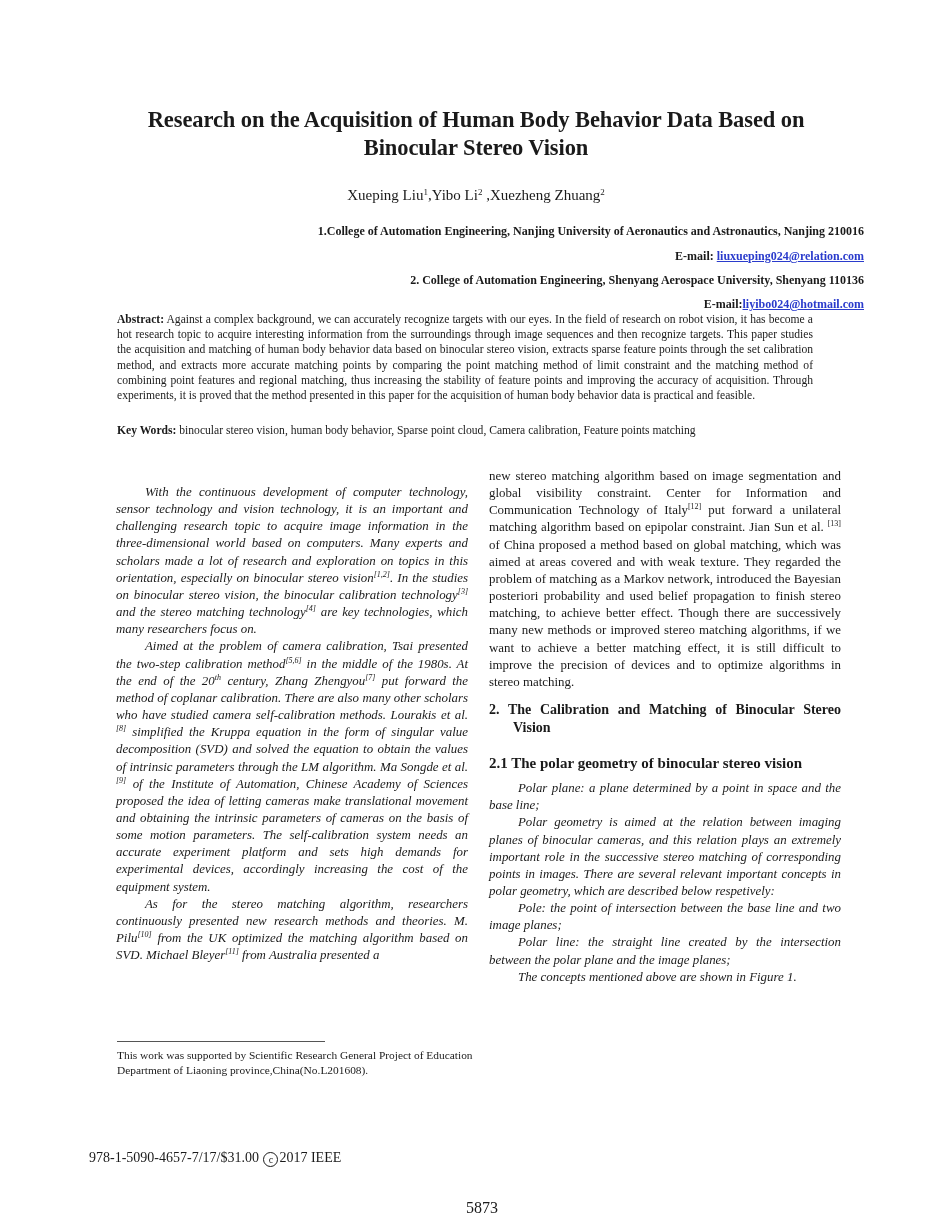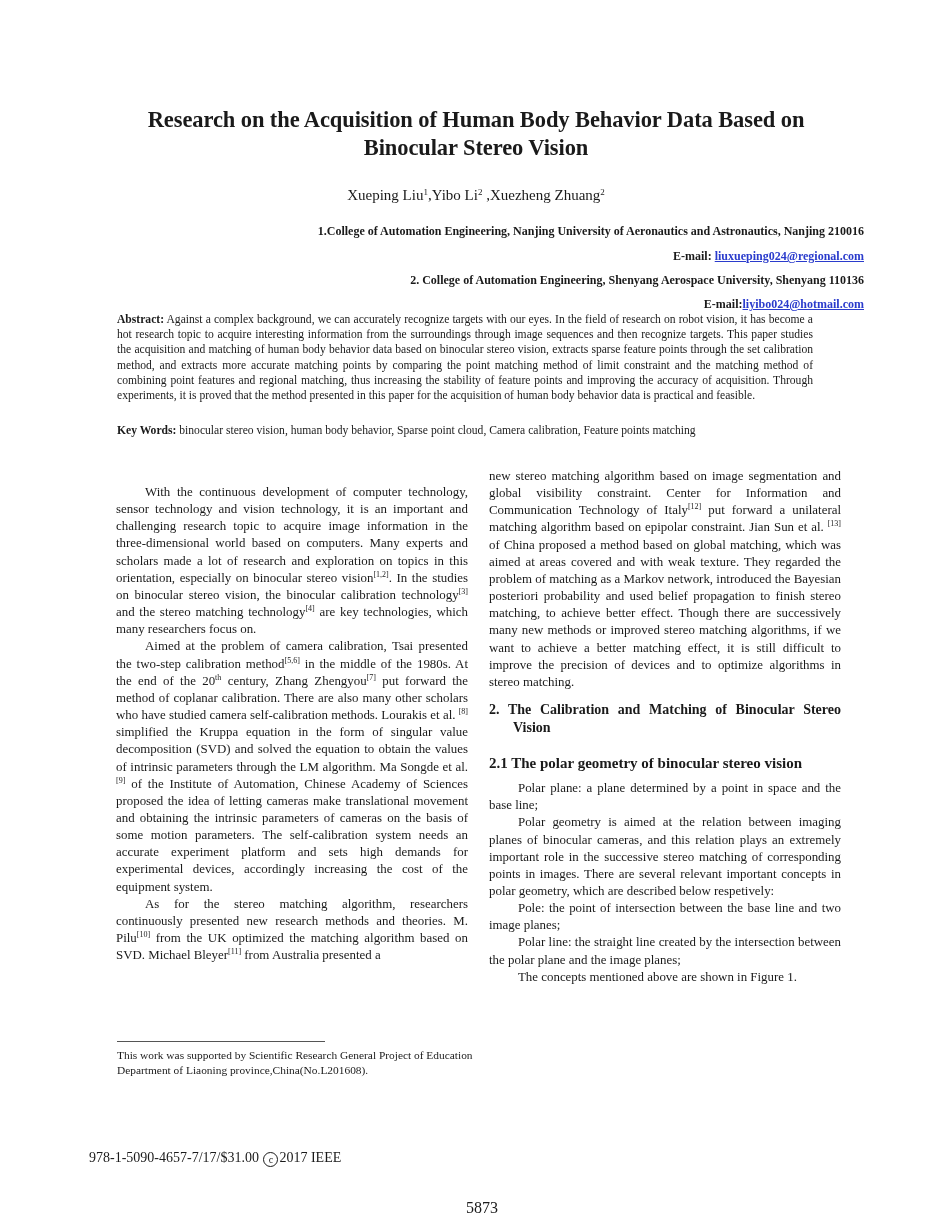--- a/index.html
+++ b/index.html
@@ -30,21 +30,21 @@
     position: absolute; left: 117px; width: 700px; top: 423px;
     font-size: 11.6px; line-height: 15px;
   }
   .col {
     position: absolute; width: 352px; font-size: 12.9px; line-height: 17.15px;
     text-align: justify; hyphens: none; margin-top: 28px;
   }
   .col-left { left: 116px; top: 456px; }
   .col-right { left: 489px; top: 440px; }
   .col p { margin: 0; }
-  .col p.indent { text-indent: 29px; }
+  .col p.indent { text-indent: 29px; font-style: italic; }
   .col sup { font-size: 8px; vertical-align: 5px; line-height: 0; }
   .h1 { font-weight: bold; font-size: 14px; margin: 0 0 10px 0; line-height: 18px; }
   .h1-2 {
     font-weight: bold; font-size: 14px; line-height: 18px; margin: 10px 0 18px 0;
     padding-left: 24px; text-indent: -24px; text-align: justify;
   }
   .h2 { font-weight: bold; font-size: 15px; margin: 0 0 8px 0; line-height: 17px; }
   .fn-rule {
     position: absolute; left: 117px; top: 1041px; width: 208px; height: 0;
     border-top: 1px solid #555;
@@ -67,21 +67,21 @@
 </head>
 <body>
 
 <div class="title">Research on the Acquisition of Human Body Behavior Data Based on Binocular Stereo Vision</div>
 
 <div class="authors">
   <span>Xueping Liu</span><sup>1</sup><span>,</span><span>Yibo Li</span><sup>2</sup><span> ,</span><span>Xuezheng Zhuang</span><sup>2</sup>
 </div>
 
 <div class="aff" style="top:224px;">1.College of Automation Engineering, Nanjing University of Aeronautics and Astronautics, Nanjing 210016</div>
-<div class="aff" style="top:249px;"><span>E-mail: </span><a>liuxueping024@regional.com</a></div>
+<div class="aff" style="top:249px;"><span>E-mail: </span><a>liuxueping024@relation.com</a></div>
 <div class="aff" style="top:273px;">2. College of Automation Engineering, Shenyang Aerospace University, Shenyang 110136</div>
 <div class="aff" style="top:297px;"><span>E-mail:</span><a>liyibo024@hotmail.com</a></div>
 
 <div class="abstract" style="top:312px;"><b>Abstract:</b><span> Against a complex background, we can accurately recognize targets with our eyes. In the field of research on robot vision, it has become a hot research topic to acquire interesting information from the surroundings through image sequences and then recognize targets. This paper studies the acquisition and matching of human body behavior data based on binocular stereo vision, extracts sparse feature points through the set calibration method, and extracts more accurate matching points by comparing the point matching method of limit constraint and the matching method of combining point features and regional matching, thus increasing the stability of feature points and improving the accuracy of acquisition. Through experiments, it is proved that the method presented in this paper for the acquisition of human body behavior data is practical and feasible.</span></div>
 
 <div class="keywords"><b>Key Words:</b><span> binocular stereo vision, human body behavior, Sparse point cloud,  Camera calibration, Feature points matching</span></div>
 
 <div class="col col-left">
   <p class="indent">With the continuous development of computer technology, sensor technology and vision technology, it is an important and challenging research topic to acquire image information in the three-dimensional world based on computers. Many experts and scholars made a lot of research and exploration on topics in this orientation, especially on binocular stereo vision<sup>[1,2]</sup>. In the studies on binocular stereo vision, the binocular calibration technology<sup>[3]</sup> and the stereo matching technology<sup>[4]</sup> are key technologies, which many researchers focus on.</p>
   <p class="indent">Aimed at the problem of camera calibration, Tsai presented the two-step calibration method<sup>[5,6]</sup> in the middle of the 1980s. At the end of the 20<sup>th</sup> century, Zhang Zhengyou<sup>[7]</sup> put forward the method of coplanar calibration. There are also many other scholars who have studied camera self-calibration methods. Lourakis et al. <sup>[8]</sup> simplified the Kruppa equation in the form of singular value decomposition (SVD) and solved the equation to obtain the values of intrinsic parameters through the LM algorithm. Ma Songde et al. <sup>[9]</sup> of  the Institute of Automation, Chinese Academy of Sciences proposed the idea of letting cameras make translational movement and obtaining the intrinsic parameters of cameras on the basis of some motion parameters. The self-calibration system needs an accurate experiment platform and sets high demands for experimental devices, accordingly increasing the cost of the equipment system.</p>

